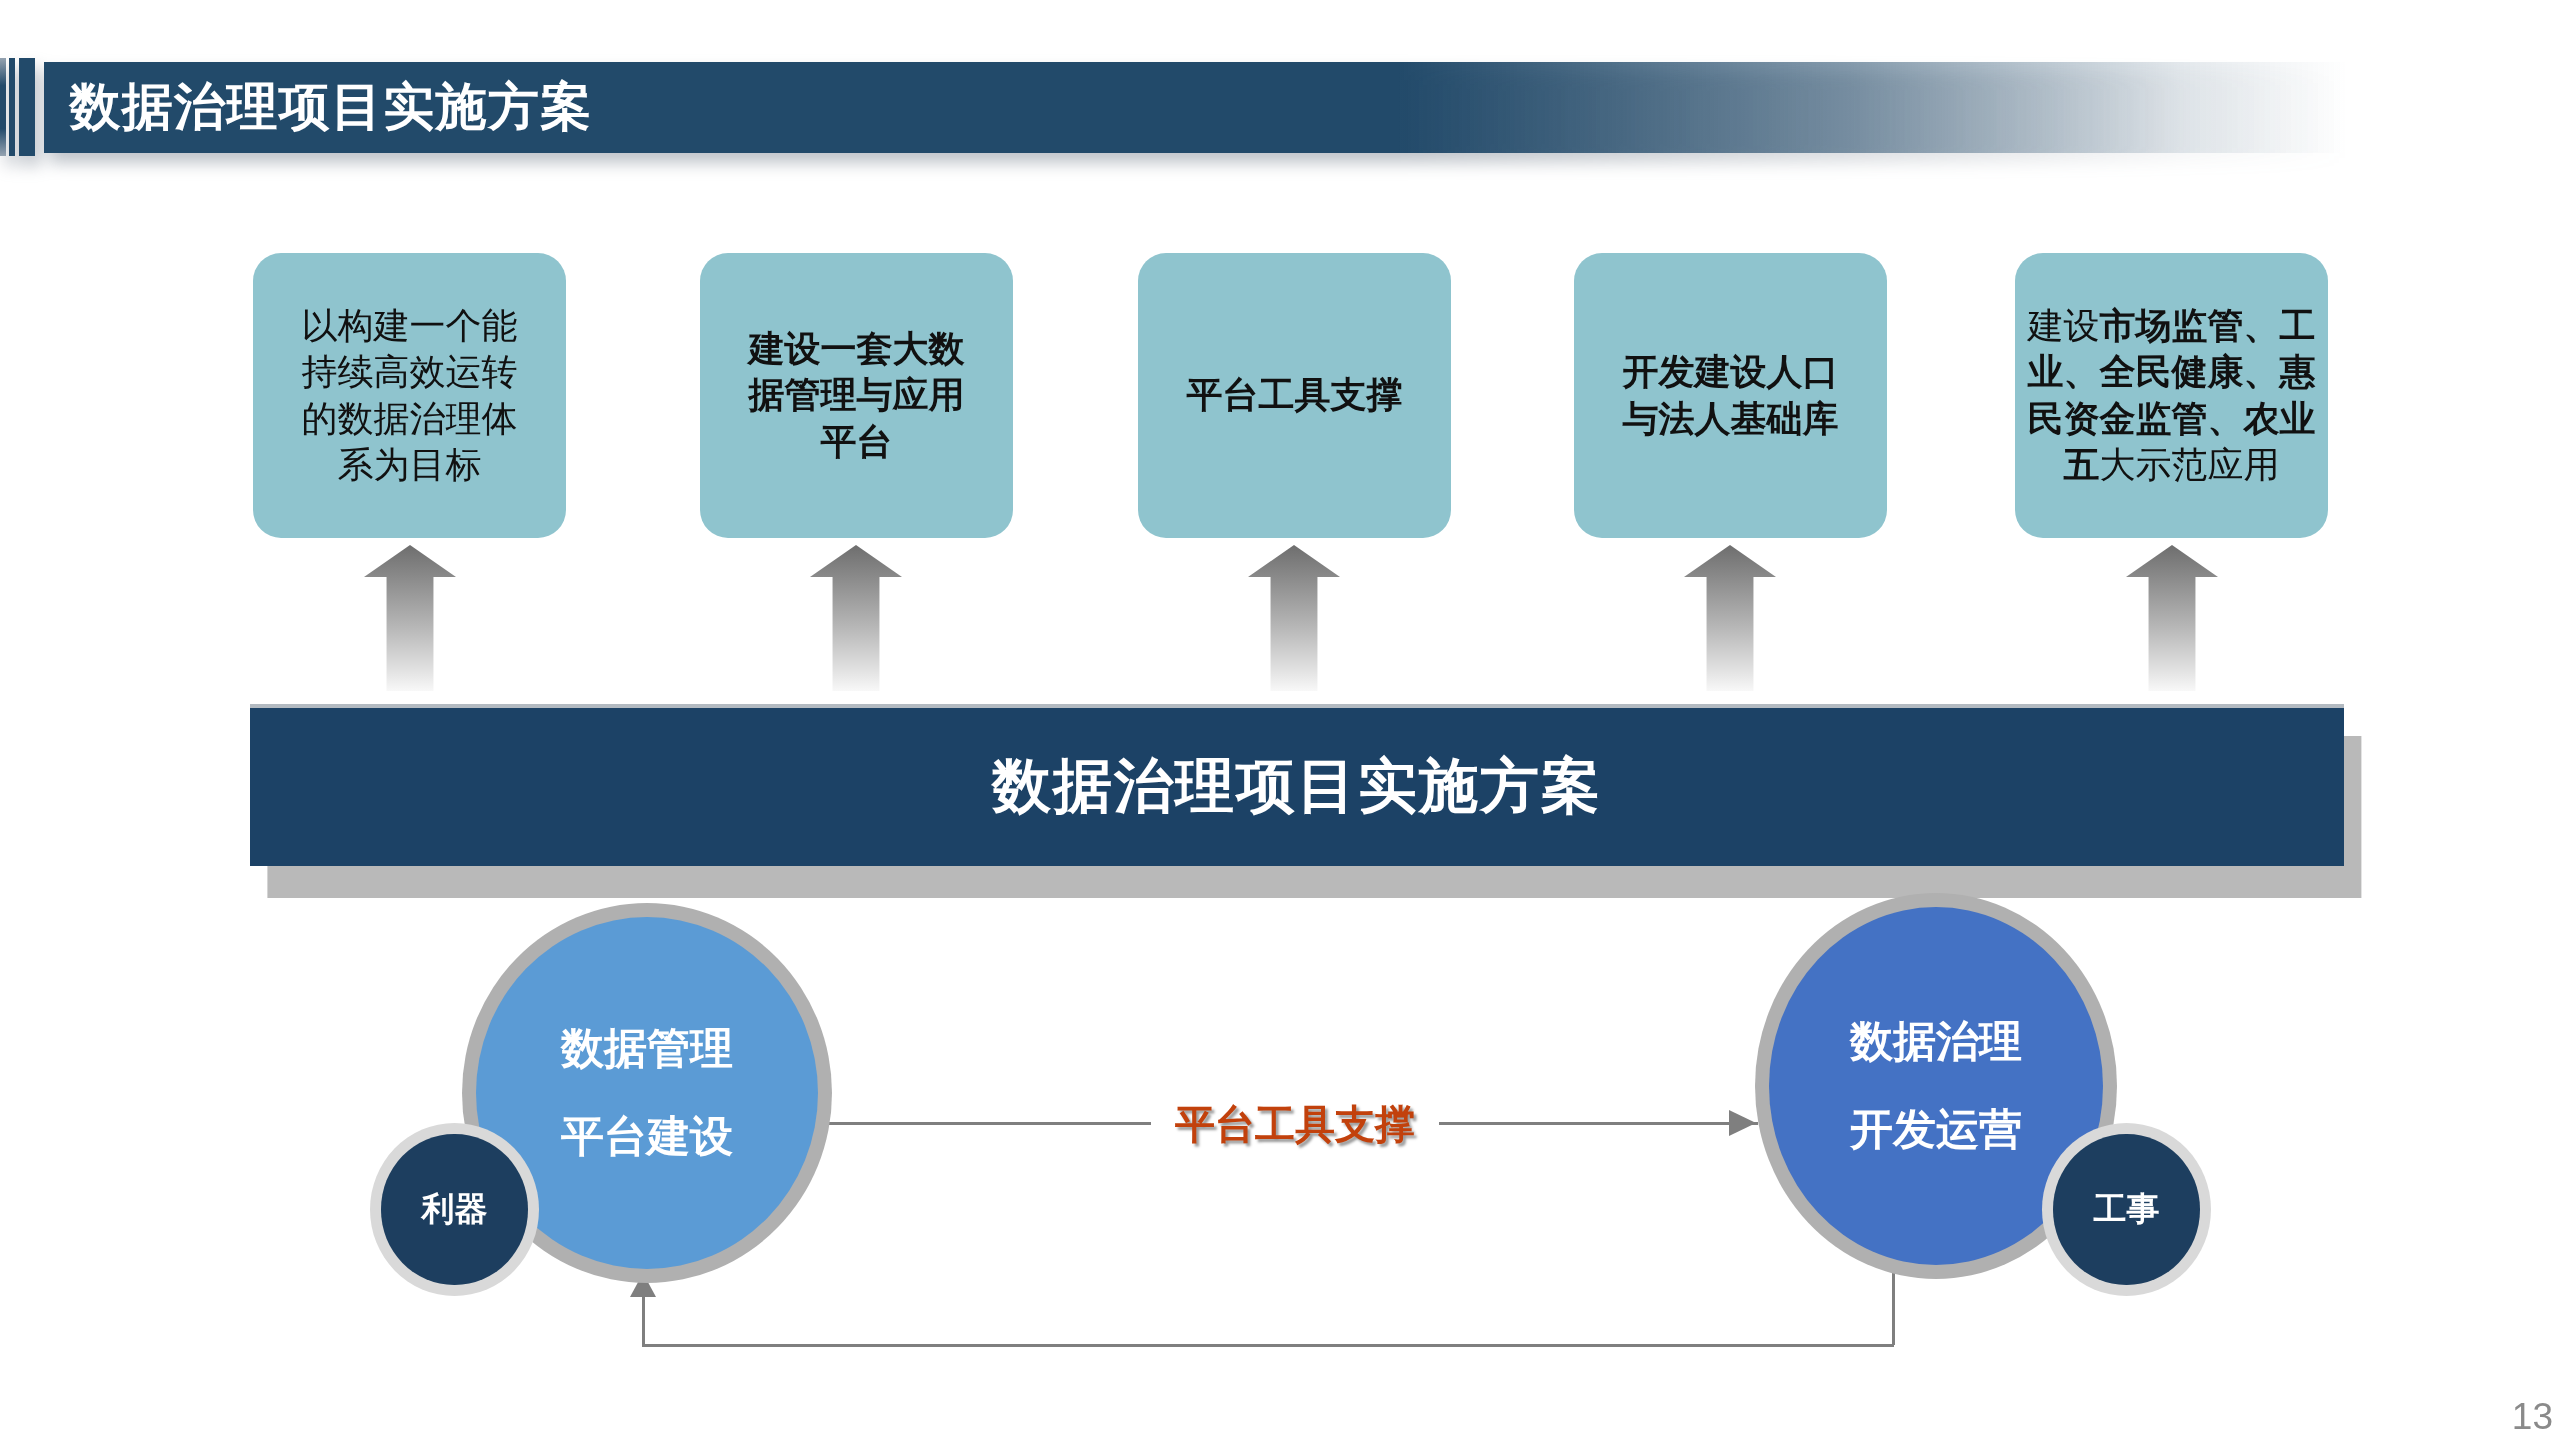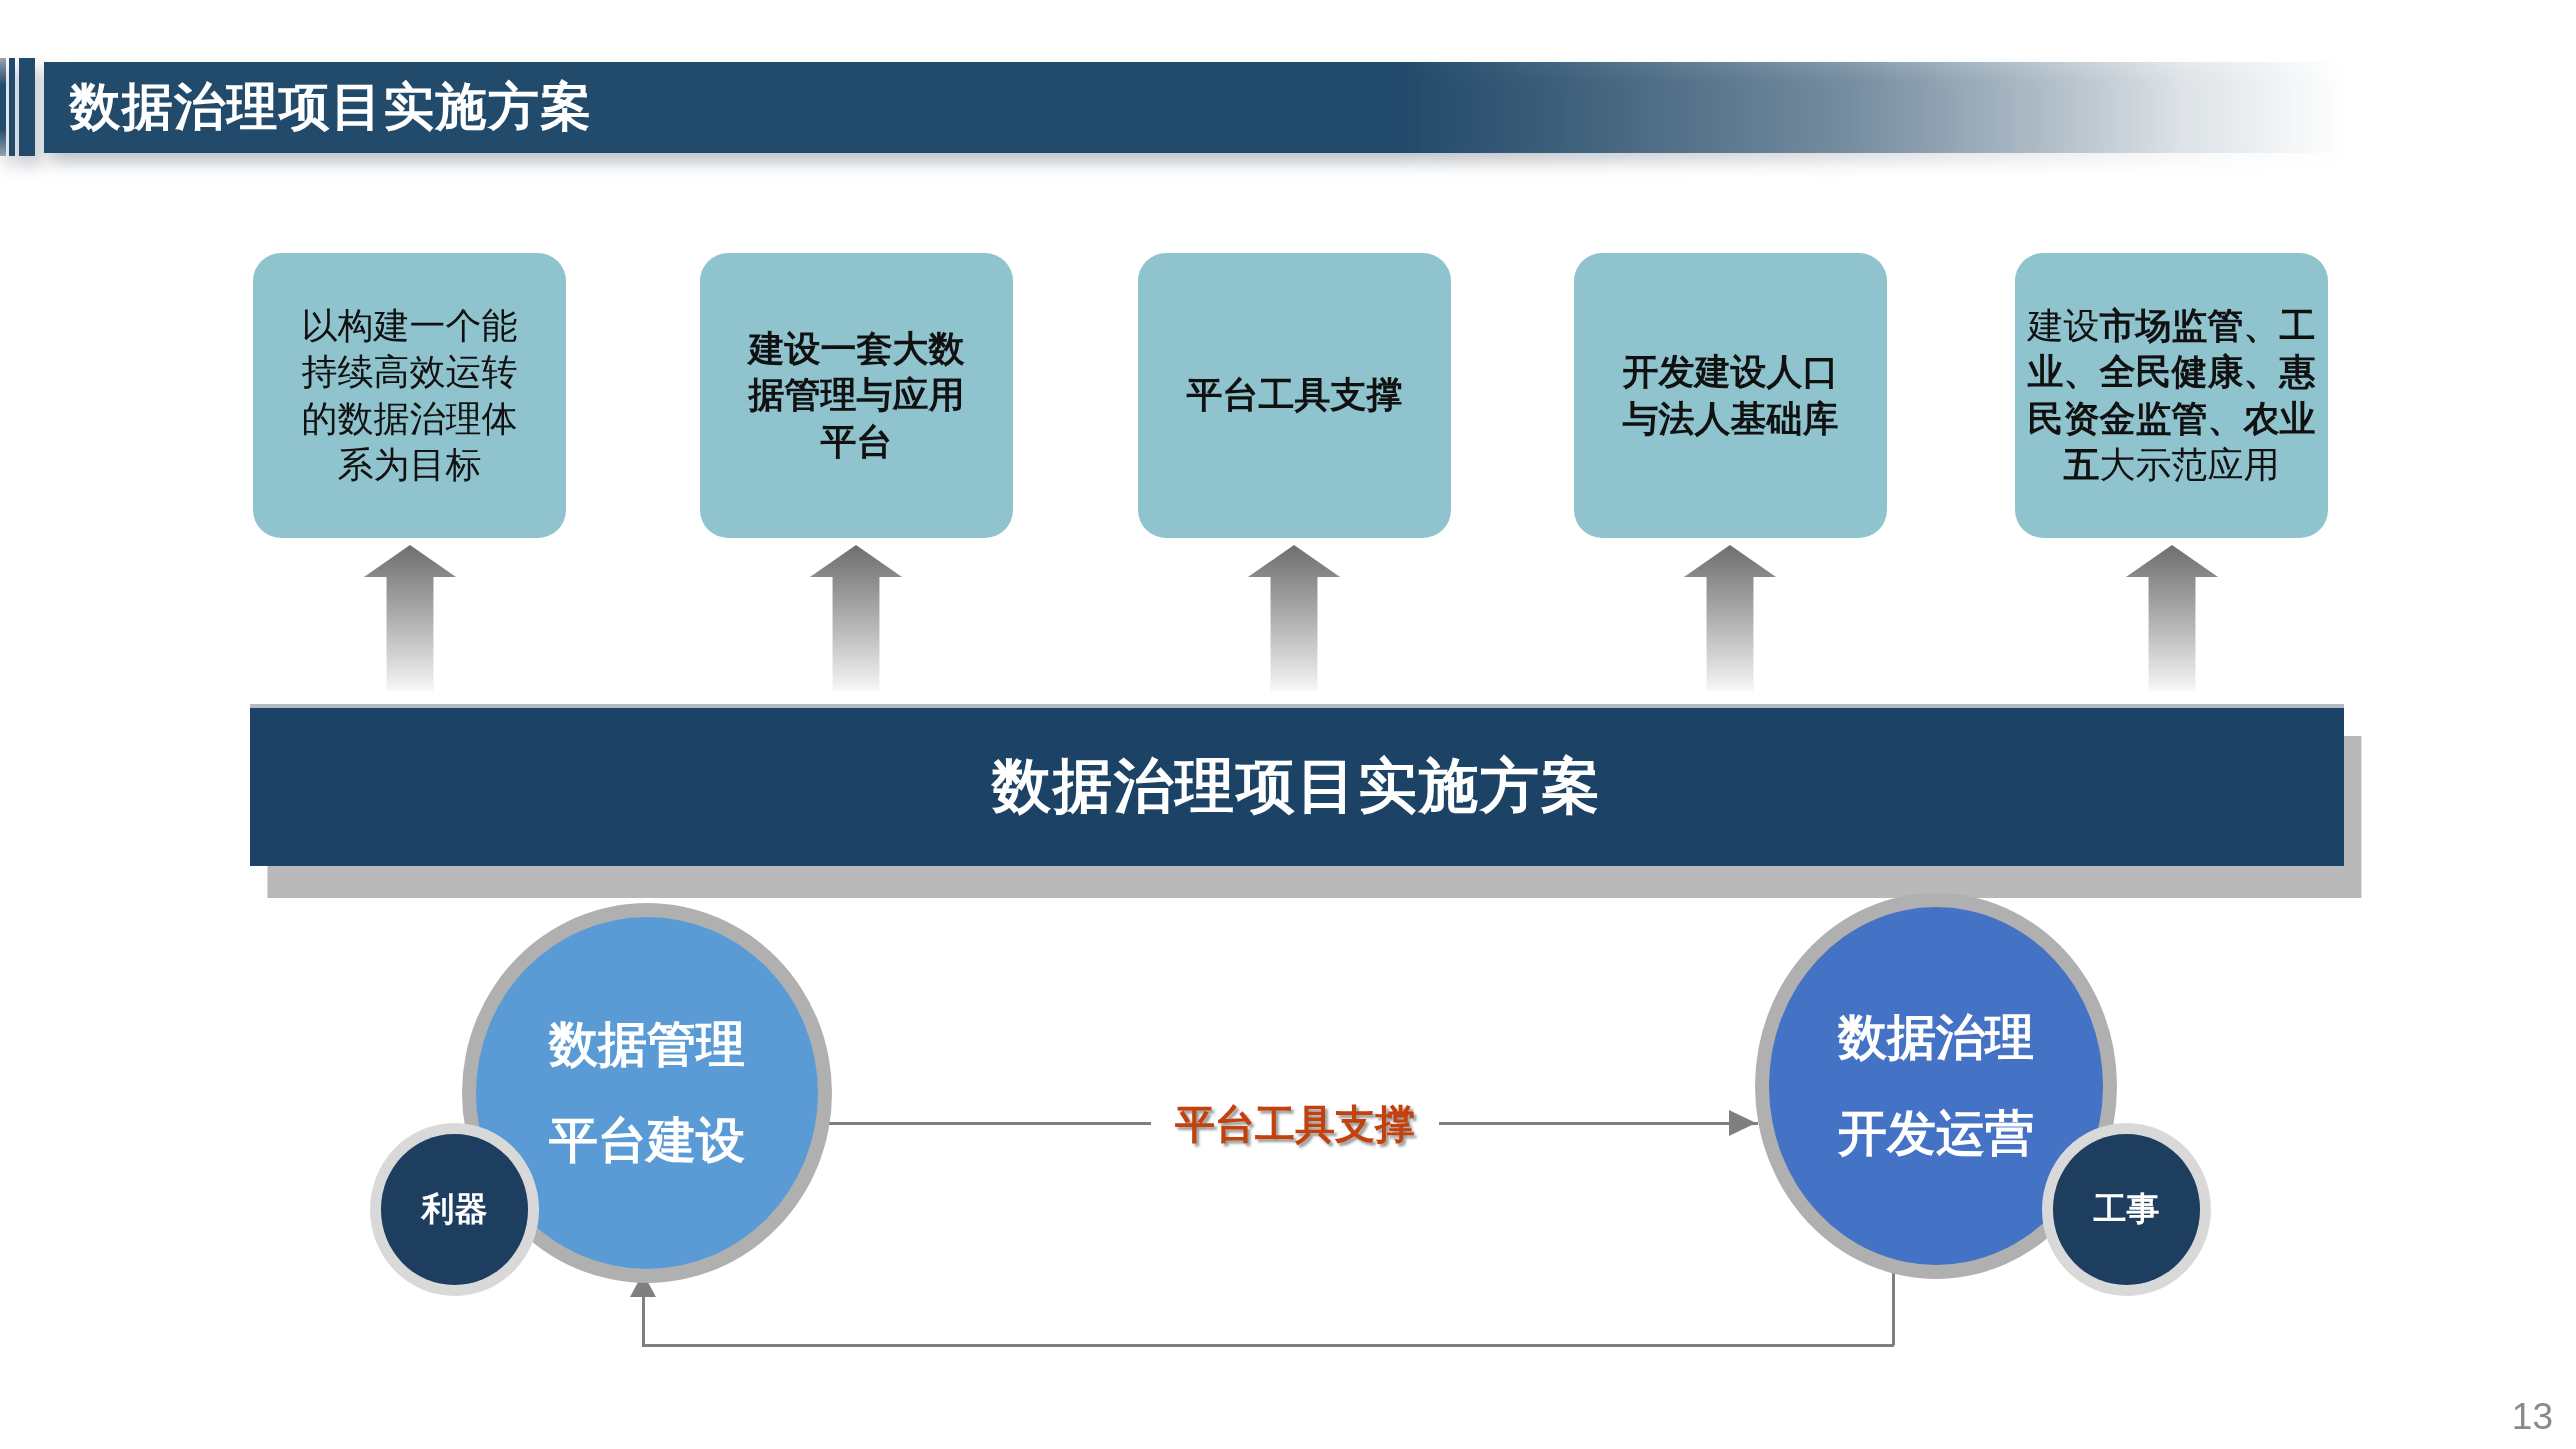--- a/index.html
+++ b/index.html
@@ -62,21 +62,21 @@
   .conn-label { position:absolute; transform:translate(-50%,-50%); background:#ffffff;
                 padding:0 24px; font-size:40px; font-weight:bold; color:#c2410c;
                 text-shadow:2.7px 3.4px 2.7px rgba(0,0,0,0.40); z-index:3; white-space:nowrap; }
   .cl-top    { left:1295px; top:1124px; }
   .cl-bottom { left:1295px; top:1346px; }
 
   
   .big-circle { position:absolute; border-radius:50%; background:var(--ring-gray); z-index:4; }
   .big-circle .inner { position:absolute; inset:14px; border-radius:50%;
                        display:flex; flex-direction:column; align-items:center; justify-content:center;
-                       gap:29.5px; color:#ffffff; font-size:49px; font-weight:bold; text-align:center;font-family:Liberation Serif, serif; }
+                       gap:29.5px; color:#ffffff; font-size:43px; font-weight:bold; text-align:center;font-family:Liberation Serif, serif; }
   .bc-left  { left:462px;  top:903px; width:370px; height:380px; }
   .bc-left  .inner { background:var(--circle-left); }
   .bc-right { left:1755px; top:893px; width:362px; height:386px; }
   .bc-right .inner { background:var(--circle-right); }
 
   .badge-circle { position:absolute; border-radius:50%; background:var(--ring-light); z-index:5; }
   .badge-circle .inner { position:absolute; inset:11.4px; border-radius:50%; background:var(--circle-small);
                          display:flex; align-items:center; justify-content:center;
                          color:#ffffff; font-size:33px; font-weight:bold; }
   .badge-left  { left:370px;  top:1123px; width:169px; height:173px; }

